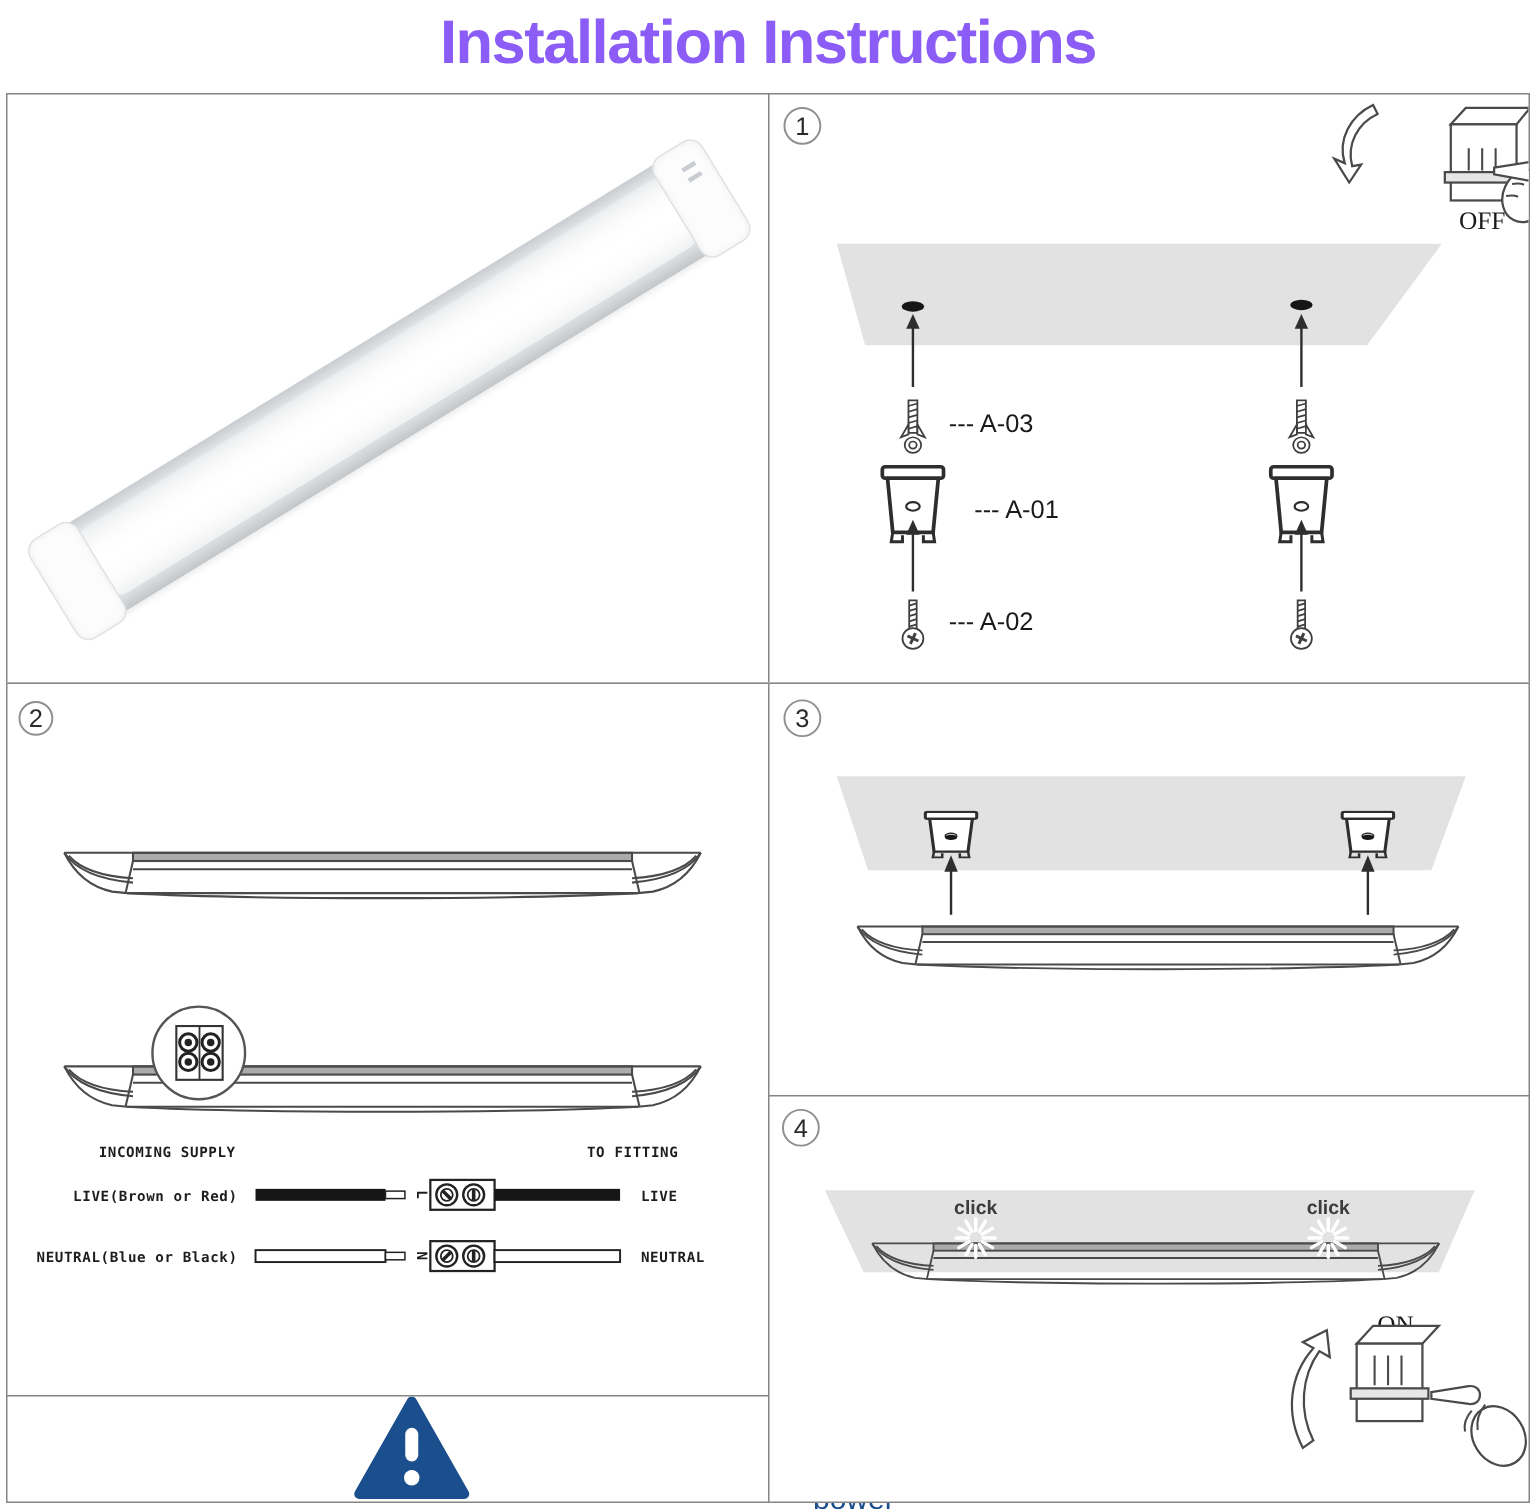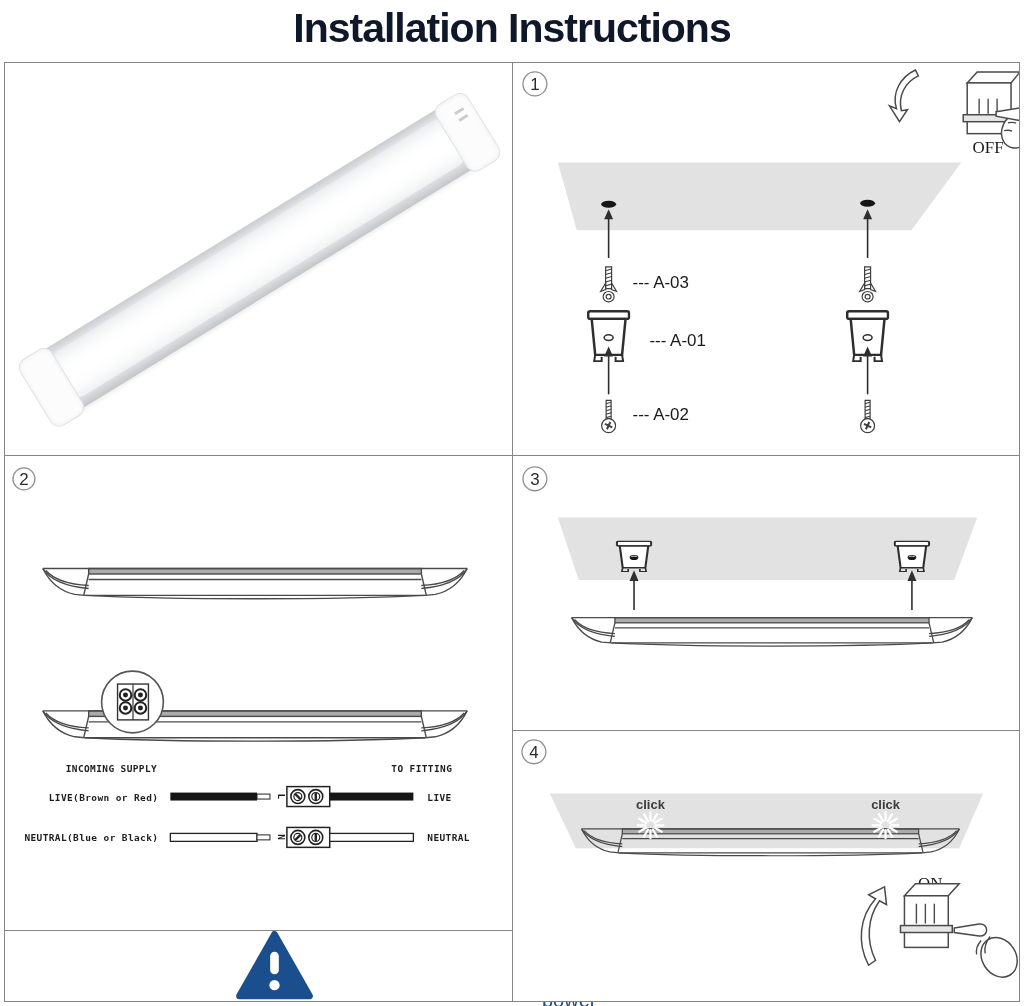--- a/index.html
+++ b/index.html
@@ -1,19 +1,19 @@
 <!DOCTYPE html>
 <html><head>
 <meta charset="utf-8">
 <style>
   html,body{margin:0;padding:0;background:#fff;}
   .page{position:relative;width:1024px;height:1006px;background:#fff;overflow:hidden;
         font-family:"Liberation Sans",sans-serif;}
   .title{position:absolute;top:0;left:0;width:100%;height:58px;line-height:56px;margin:0;
-         text-align:center;font-size:41px;font-weight:bold;color:#0f172a;letter-spacing:-1px;}
+         text-align:center;font-size:41px;font-weight:bold;color:#8b5cf6;letter-spacing:-1px;}
   .panel{position:absolute;border:1px solid #858585;background:#fff;box-sizing:border-box;}
   .panel svg{display:block;width:100%;height:100%;}
   
   .p-photo{left:4px;top:62px;width:509px;height:394px;}
   .p-step1{left:512px;top:62px;width:508px;height:394px;}
   .p-step2{left:4px;top:455px;width:509px;height:476px;}
   .p-warn {left:4px;top:930px;width:509px;height:72px;display:flex;align-items:center;}
   .p-step3{left:512px;top:455px;width:508px;height:276px;}
   .p-step4{left:512px;top:730px;width:508px;height:272px;}
   

